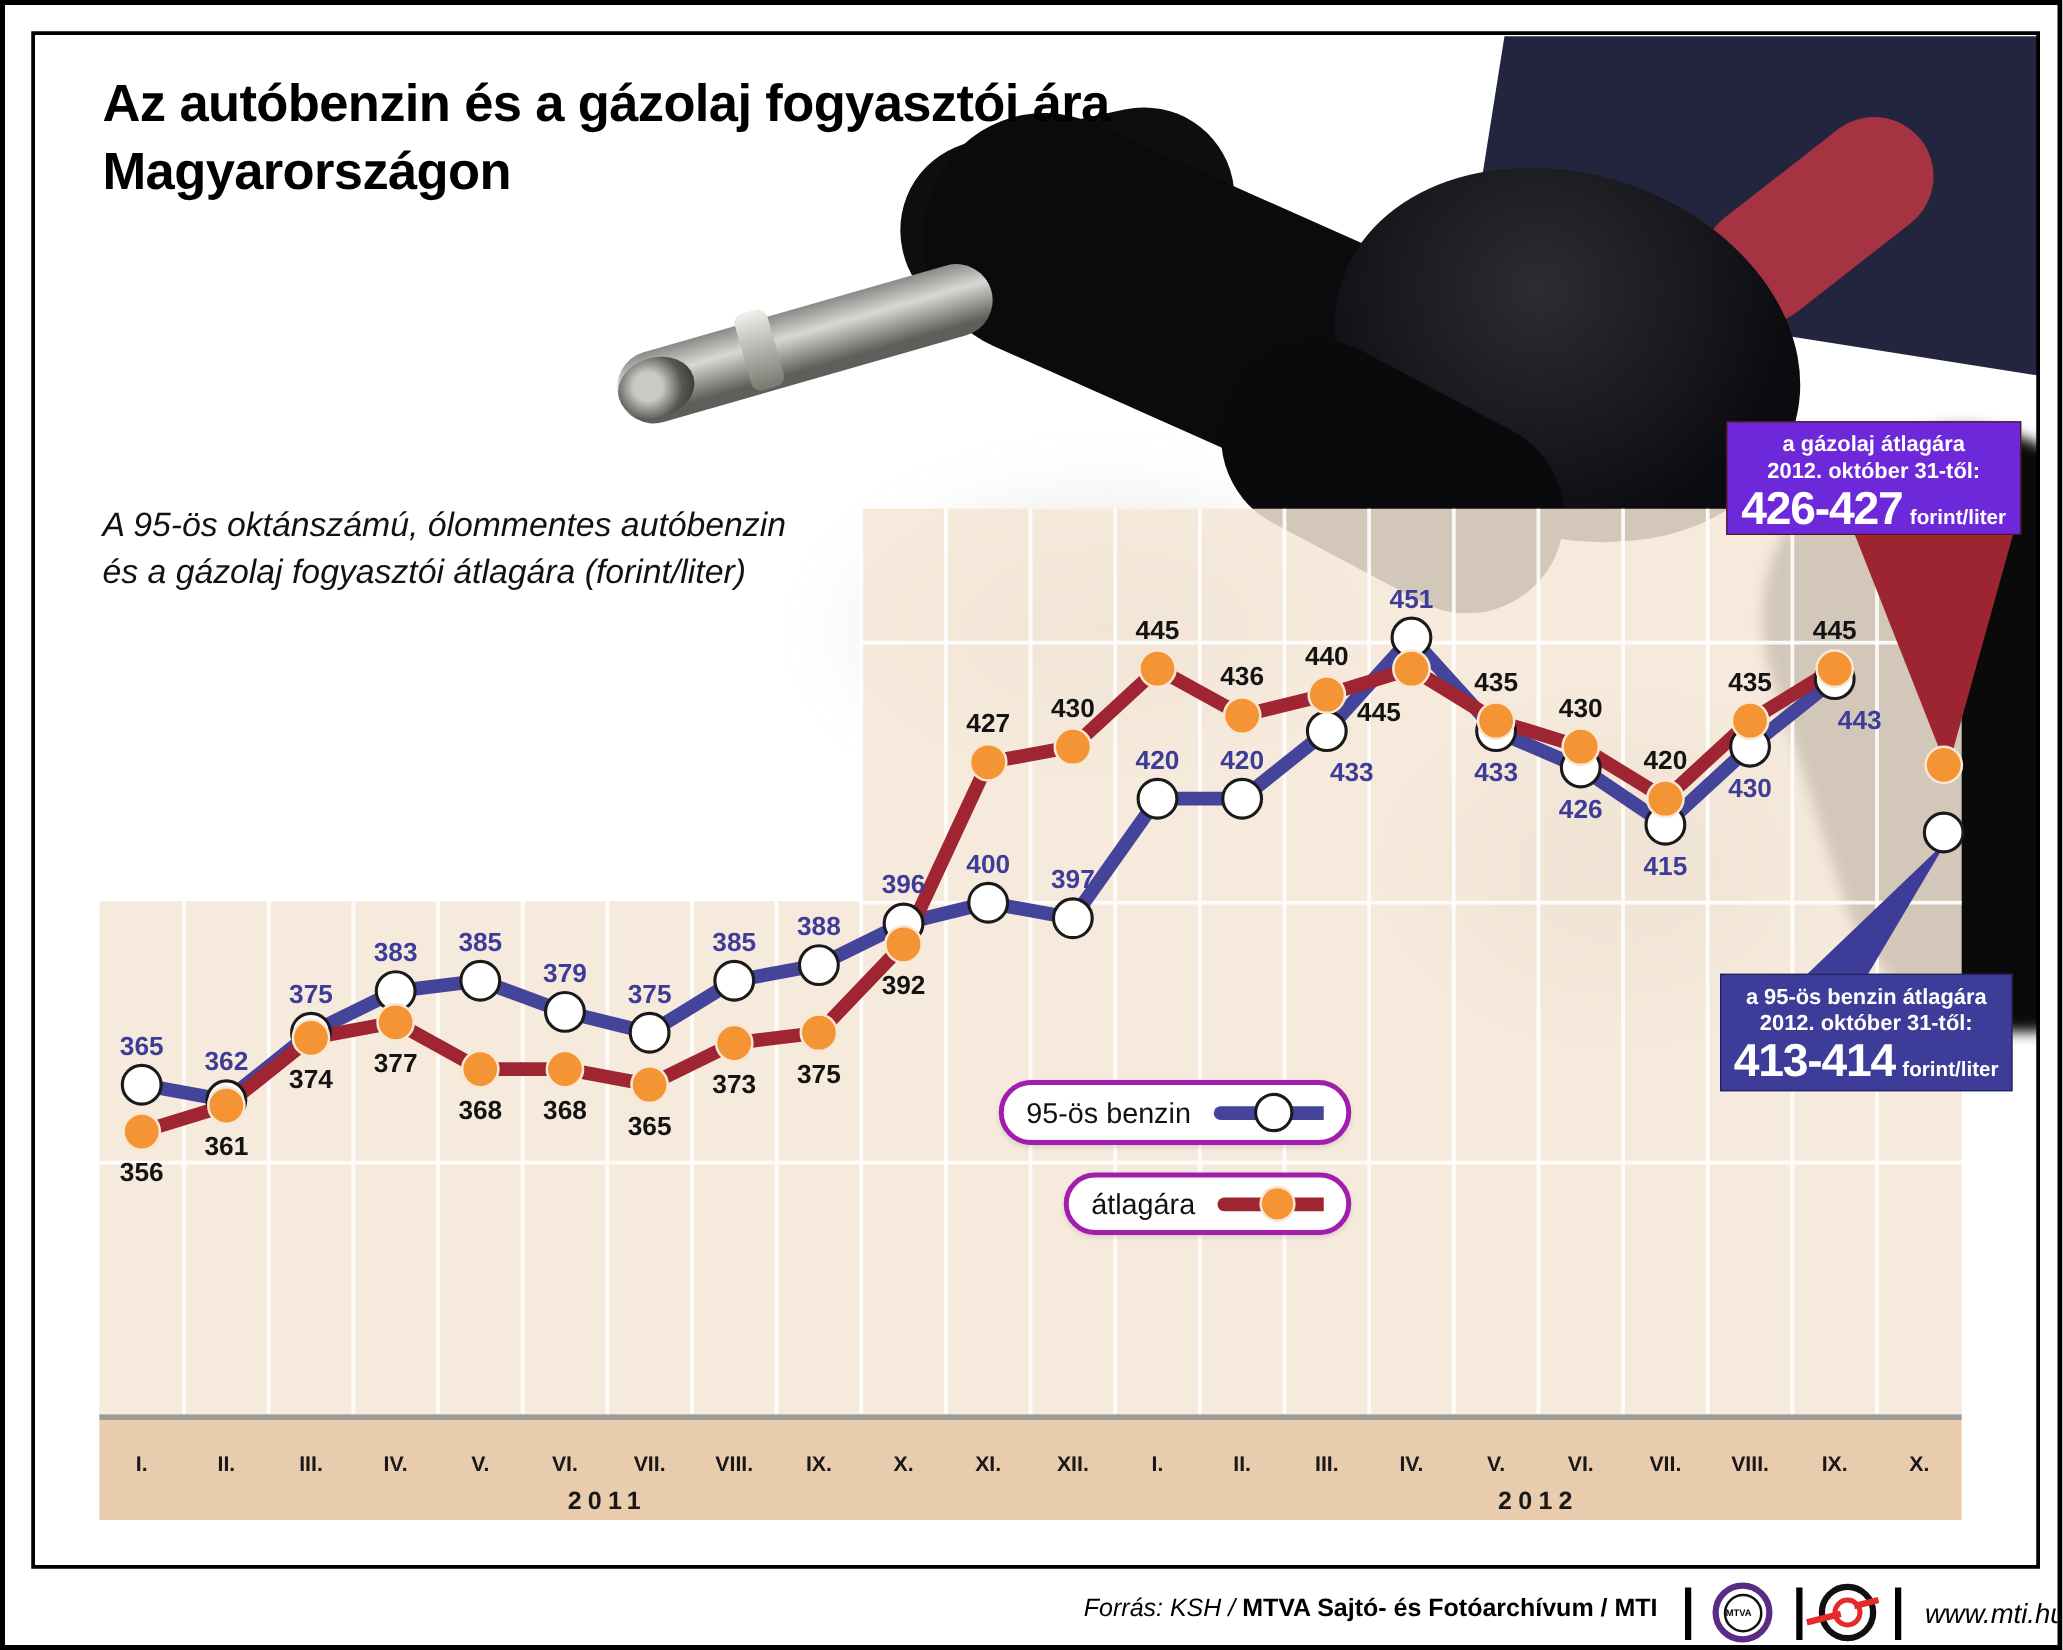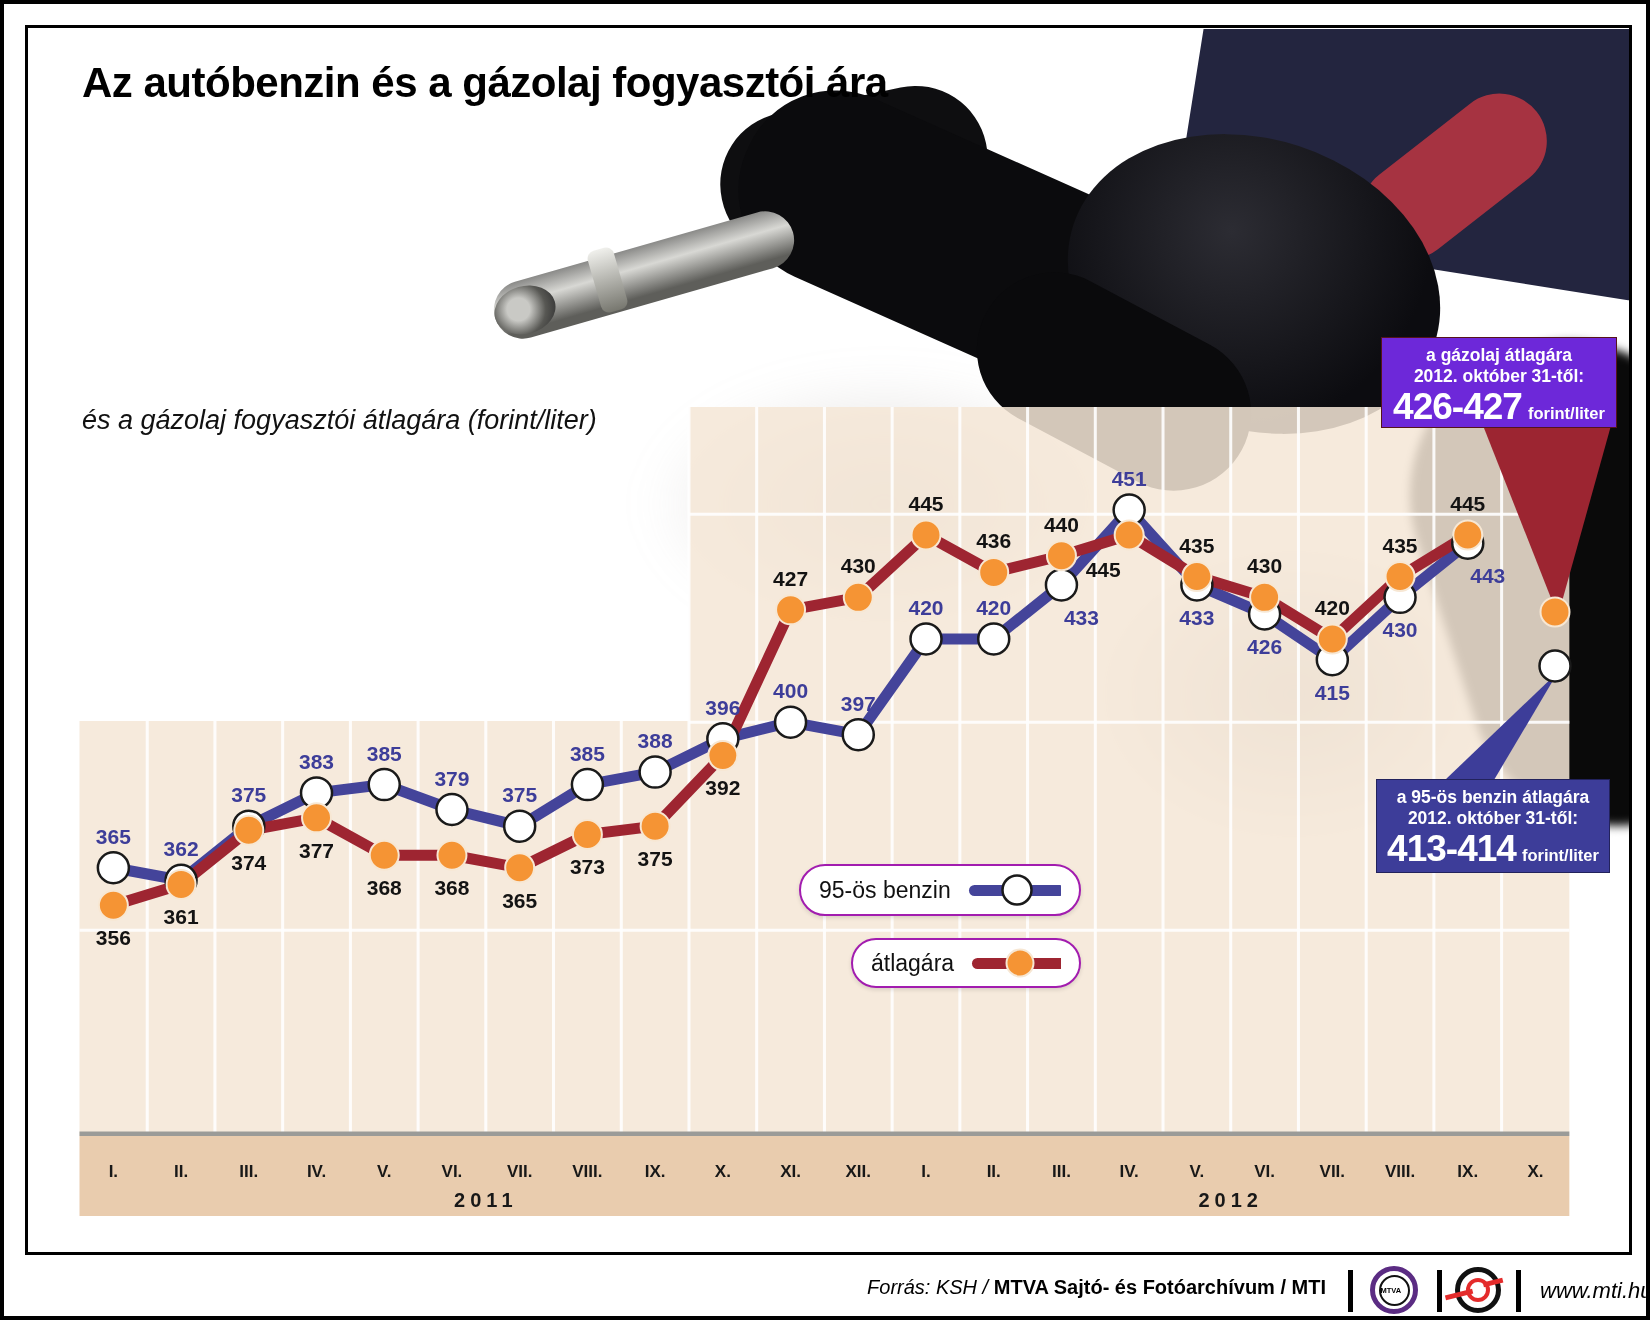--- a/index.html
+++ b/index.html
@@ -49,21 +49,21 @@
   #chart{position:absolute; left:0; top:0; z-index:2;}
   
   .callout{position:absolute; z-index:3; color:#fff; text-align:center;
     padding:7px 6px 6px 6px; box-sizing:border-box;}
   .callout .c-line{font-weight:bold; font-size:17.5px; line-height:21px;}
   .callout .c-big{font-weight:bold; font-size:37px; line-height:40px; letter-spacing:-1px;}
   .callout .c-unit{font-weight:bold; font-size:16.5px; margin-left:6px;margin-top:48px;}
   .callout.red{left:1377px; top:333px; width:236px; height:91px; background:#6d28d9; border:1px solid #55131b;}
   .callout.blue{left:1372px; top:775px; width:234px; height:94px; background:#3d3d99; border:1px solid #22225c;}
   
-  .legend-pill{position:absolute; z-index:3; background:#fff; border:2px solid #a21caf;
+  .legend-pill{position:absolute; z-index:3; background:#fff; border:4px solid #a21caf;
     border-radius:28px; display:flex; align-items:center; justify-content:flex-end;
     box-shadow:0 2px 4px rgba(0,0,0,.12); box-sizing:border-box; padding:0 18px;}
   .legend-pill .lg-label{font-size:23px; color:#111; margin-right:16px; white-space:nowrap;}
   .pill-benzin{left:795px; top:860px; width:282px; height:52px;}
   .pill-gazolaj{left:847px; top:934px; width:230px; height:50px;}
   
   .footer-src{position:absolute; top:1272px; right:320px; z-index:5; font-size:20px; color:#000; white-space:nowrap;}
   .footer-src .it{font-style:italic;}
   .footer-src .bd{font-weight:bold;}
   .fbar{position:absolute; width:5px; height:42px; background:#000; top:1266px; z-index:5;}
@@ -242,22 +242,24 @@
       <text x="1099.16" y="572.96" text-anchor="middle" font-size="21" font-weight="bold" fill="#131313">445</text>
       <text x="1192.8799999999999" y="548.56" text-anchor="middle" font-size="21" font-weight="bold" fill="#131313">435</text>
       <text x="1260.6" y="569.36" text-anchor="middle" font-size="21" font-weight="bold" fill="#131313">430</text>
       <text x="1328.32" y="610.96" text-anchor="middle" font-size="21" font-weight="bold" fill="#131313">420</text>
       <text x="1396.04" y="548.56" text-anchor="middle" font-size="21" font-weight="bold" fill="#131313">435</text>
       <text x="1463.76" y="506.96000000000004" text-anchor="middle" font-size="21" font-weight="bold" fill="#131313">445</text>
     </svg>
 
   <div class="title">
     <div>Az autóbenzin és a gázolaj fogyasztói ára</div>
+    <div>Magyarországon</div>
   </div>
   <div class="subtitle">
+    <div>A 95-ös oktánszámú, ólommentes autóbenzin</div>
     <div>és a gázolaj fogyasztói átlagára (forint/liter)</div>
   </div>
 
   <div class="callout red">
     <div class="c-line">a gázolaj átlagára</div>
     <div class="c-line">2012. október 31-től:</div>
     <div><span class="c-big">426-427</span><span class="c-unit">forint/liter</span></div>
   </div>
   <div class="callout blue">
     <div class="c-line">a 95-ös benzin átlagára</div>

